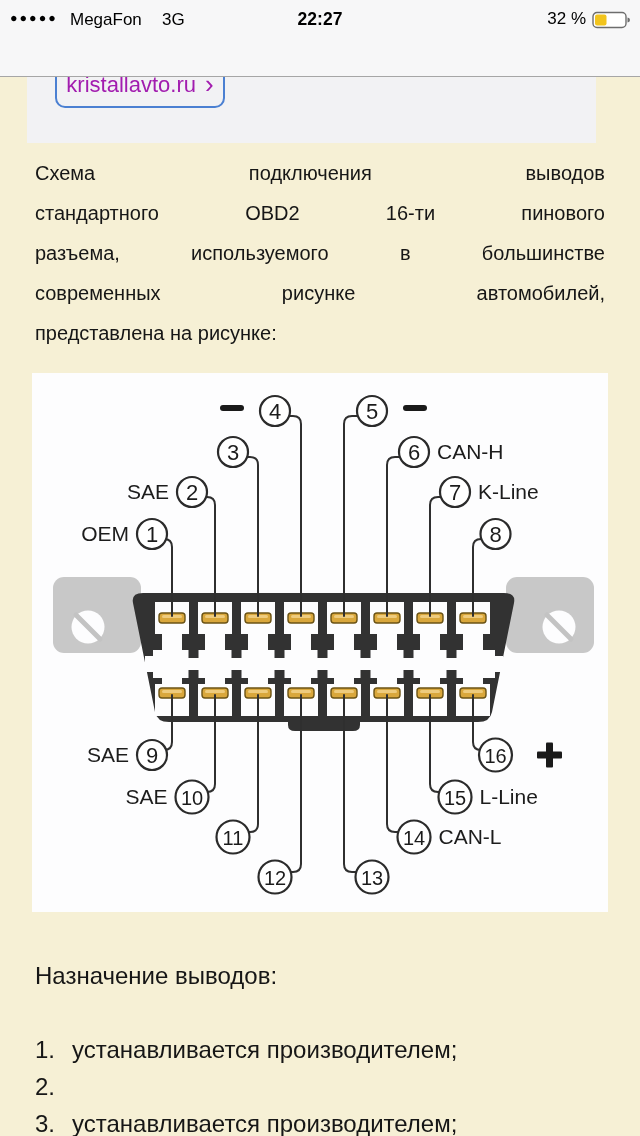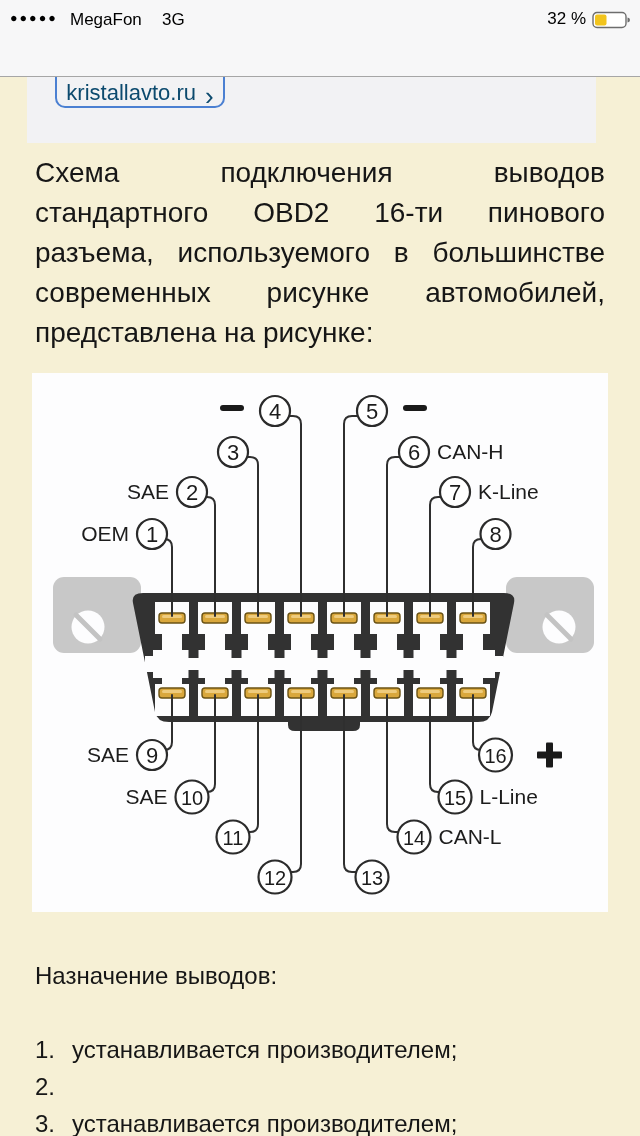--- a/index.html
+++ b/index.html
@@ -24,46 +24,47 @@
   .url-row{position:absolute;left:0;top:40px;width:640px;height:36px;}
   .url-text{position:absolute;left:0;top:6px;width:640px;text-align:center;font-size:17.5px;color:#1c1c1c;}
   
   .promo-box{
     position:absolute;left:27px;top:76px;width:569px;height:67px;
     background:#f2f2f4;z-index:1;
   }
   .promo-btn{
     position:absolute;left:55px;top:62px;width:170px;height:46px;
     border:2px solid #4b80d2;border-radius:10px;box-sizing:border-box;
-    display:flex;align-items:flex-end;justify-content:center;gap:9px;
-    color:#0c4a6e;background:transparent;z-index:2;cursor:pointer;
+    display:flex;align-items:center;justify-content:center;gap:9px;
+    color:#a21caf;background:transparent;z-index:2;cursor:pointer;
   }
   .promo-btn .lbl{font-size:22px;}
   .promo-btn .chev{font-size:26px;line-height:20px;margin-top:-2px;}
   
-  .intro{position:absolute;left:35px;top:153px;width:570px;font-size:28px;color:#161616;}
+  .intro{position:absolute;left:35px;top:153px;width:570px;font-size:20px;color:#161616;}
   .intro .ln{height:40px;line-height:40px;text-align:justify;text-align-last:justify;white-space:nowrap;}
   .intro .ln.last{text-align:left;text-align-last:left;}
   
   .diagram-box{position:absolute;left:32px;top:373px;width:576px;height:539px;background:#fdfdfe;}
   .diagram-box svg{display:block;}
   
   .section-heading{position:absolute;left:35px;top:962px;font-size:24px;color:#161616;}
   .pin-list{position:absolute;left:35px;top:1031px;width:580px;font-size:24px;color:#161616;}
   .pin-list .item{display:flex;line-height:37px;}
   .pin-list .num{width:37px;flex:none;}
 </style>
 </head>
 <body>
 
 <div class="chrome">
   <div class="status-row">
     <span class="sig-dots">●●●●●</span>
     <span class="carrier">MegaFon</span>
     <span class="network">3G</span>
+    <span class="clock">22:27</span>
     <span class="batt-wrap">
       <span class="batt-pct">32 %</span>
       <svg width="40" height="18" viewBox="0 0 40 18">
         <rect x="1" y="1.5" width="33" height="15" rx="4" fill="#fff" stroke="#6d6d6d" stroke-width="1.4"></rect>
         <rect x="3" y="3.5" width="11.5" height="11" rx="2" fill="#f2c41d"></rect>
         <path d="M35.5 6.5 q2.5 0.3 2.5 2.5 q0 2.2 -2.5 2.5 z" fill="#6d6d6d"></path>
       </svg>
     </span>
   </div>
 </div>

